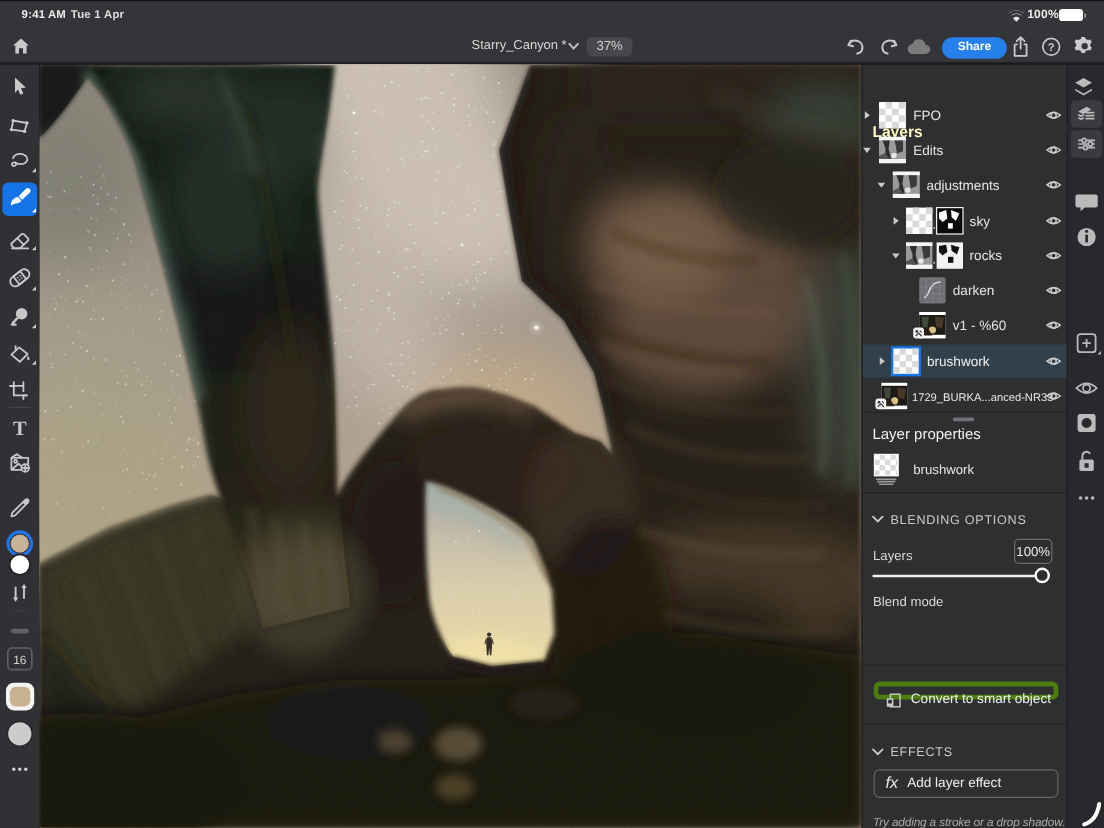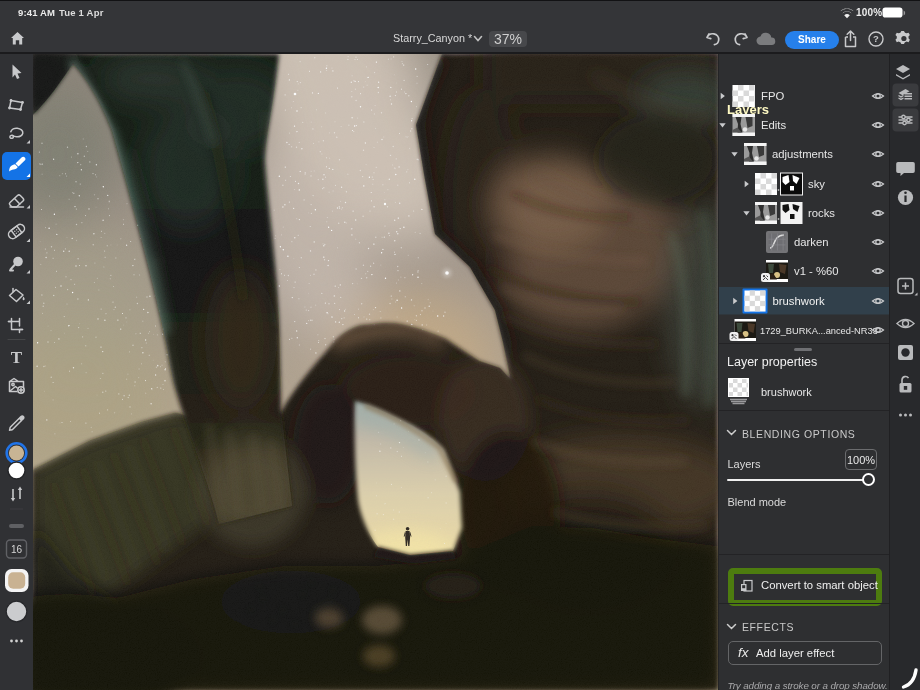--- a/index.html
+++ b/index.html
@@ -28,21 +28,21 @@
     <path d="M21.6 3.6 a2.6 2.6 0 0 1 0 4.8 z" fill="#9a9a9c"></path>
   </svg>
 
   <svg class="abs" style="left:10px;top:30px" width="15" height="15" viewBox="0 0 15 15">
     <path d="M7.5 1 L14 7 H12.2 V13.5 H9.2 V9.3 H5.8 V13.5 H2.8 V7 H1 Z" fill="#c9cacc"></path>
   </svg>
   <div class="abs" style="left:393px;top:31px;width:85px;color:#d8d8d8;font-size:10.8px;white-space:nowrap;">Starry_Canyon *</div>
   <svg class="abs" style="left:473px;top:34px" width="10" height="8" viewBox="0 0 10 8">
         <path d="M1.5 1.5 L5 5.5 L8.5 1.5" stroke="#c0c0c0" stroke-width="1.6" fill="none" stroke-linecap="round"></path>
       </svg>
-  <div class="abs" style="left:489px;top:30px;width:38px;height:16px;background:#47484b;border-radius:4px;color:#cfcfcf;font-size:14px;text-align:center;line-height:16px;">37%</div>
+  <div class="abs" style="left:489px;top:30px;width:38px;height:16px;background:#47484b;border-radius:4px;color:#cfcfcf;font-size:11px;text-align:center;line-height:16px;">37%</div>
 
   <svg class="abs" style="left:705px;top:29px" width="18" height="17" viewBox="0 0 18 17">
     <path d="M4 4 L2 7.5 L5.8 8.6 M2.2 7.3 C3.5 4.5 6.3 3.4 8.9 3.9 C12 4.5 14 7 13.7 10 C13.4 12.6 11.4 14.3 9.4 14.6" stroke="#c9cacc" stroke-width="1.7" fill="none" stroke-linecap="round" stroke-linejoin="round"></path>
   </svg>
 
   <svg class="abs" style="left:731px;top:29px" width="18" height="17" viewBox="0 0 18 17">
     <path d="M14 4 L16 7.5 L12.2 8.6 M15.8 7.3 C14.5 4.5 11.7 3.4 9.1 3.9 C6 4.5 4 7 4.3 10 C4.6 12.6 6.6 14.3 8.6 14.6" stroke="#c9cacc" stroke-width="1.7" fill="none" stroke-linecap="round" stroke-linejoin="round"></path>
   </svg>
 
   <svg class="abs" style="left:756px;top:31px" width="21" height="14" viewBox="0 0 21 14">
@@ -551,21 +551,21 @@
 <svg width="12" height="8" viewBox="0 0 12 8" style="position:absolute;left:7px;top:375px;">
         <path d="M1.5 1.5 L5.5 5.5 L9.5 1.5" stroke="#cdcdcd" stroke-width="1.5" fill="none" stroke-linecap="round"></path>
       </svg>
 <div style="position:absolute;left:23px;top:373.5px;color:#c9c9c9;font-size:10.5px;letter-spacing:0.6px;">BLENDING OPTIONS</div>
 <div style="position:absolute;left:8.5px;top:404px;color:#dadada;font-size:11px;">Layers</div>
 <div style="position:absolute;left:126px;top:395px;width:32px;height:21px;border:1px solid #6b6c6e;border-radius:4px;color:#e8e8e8;font-size:11px;text-align:center;line-height:21px;">100%</div>
 <div style="position:absolute;left:8px;top:425px;width:145px;height:2px;background:#f0f0f0;border-radius:1px;"></div>
 <div style="position:absolute;left:143px;top:419px;width:13px;height:13px;border:2.5px solid #fff;border-radius:50%;background:#2e2f31;"></div>
 <div style="position:absolute;left:8.5px;top:442px;color:#dadada;font-size:11px;">Blend mode</div>
 <div style="position:absolute;left:0;top:500px;width:171px;height:1px;background:#232325;"></div>
-<div style="position:absolute;left:9px;top:514px;width:154px;height:38px;border:6px solid #4d7c0f;border-radius:5px;text-decoration:underline;">
+<div style="position:absolute;left:9px;top:514px;width:154px;height:15px;border:4px solid #4d7c0f;border-radius:5px;text-decoration:underline;">
   <svg width="14" height="14" viewBox="0 0 14 14" style="position:absolute;left:6px;top:4.5px;">
           <rect x="1" y="5" width="5.5" height="7" fill="#c9cacc"></rect>
           <rect x="4" y="1.5" width="8" height="10.5" fill="none" stroke="#c9cacc" stroke-width="1.2"></rect>
           <rect x="2.2" y="6.2" width="3" height="3" fill="#2e2f31"></rect>
         </svg>
   <span style="position:absolute;left:27px;top:5px;color:#efefef;font-size:11.3px;white-space:nowrap;">Convert to smart object</span>
 </div>
 <div style="position:absolute;left:0;top:548.5px;width:171px;height:1px;background:#232325;"></div>
 <svg width="12" height="8" viewBox="0 0 12 8" style="position:absolute;left:7px;top:568.5px;">
         <path d="M1.5 1.5 L5.5 5.5 L9.5 1.5" stroke="#cdcdcd" stroke-width="1.5" fill="none" stroke-linecap="round"></path>

